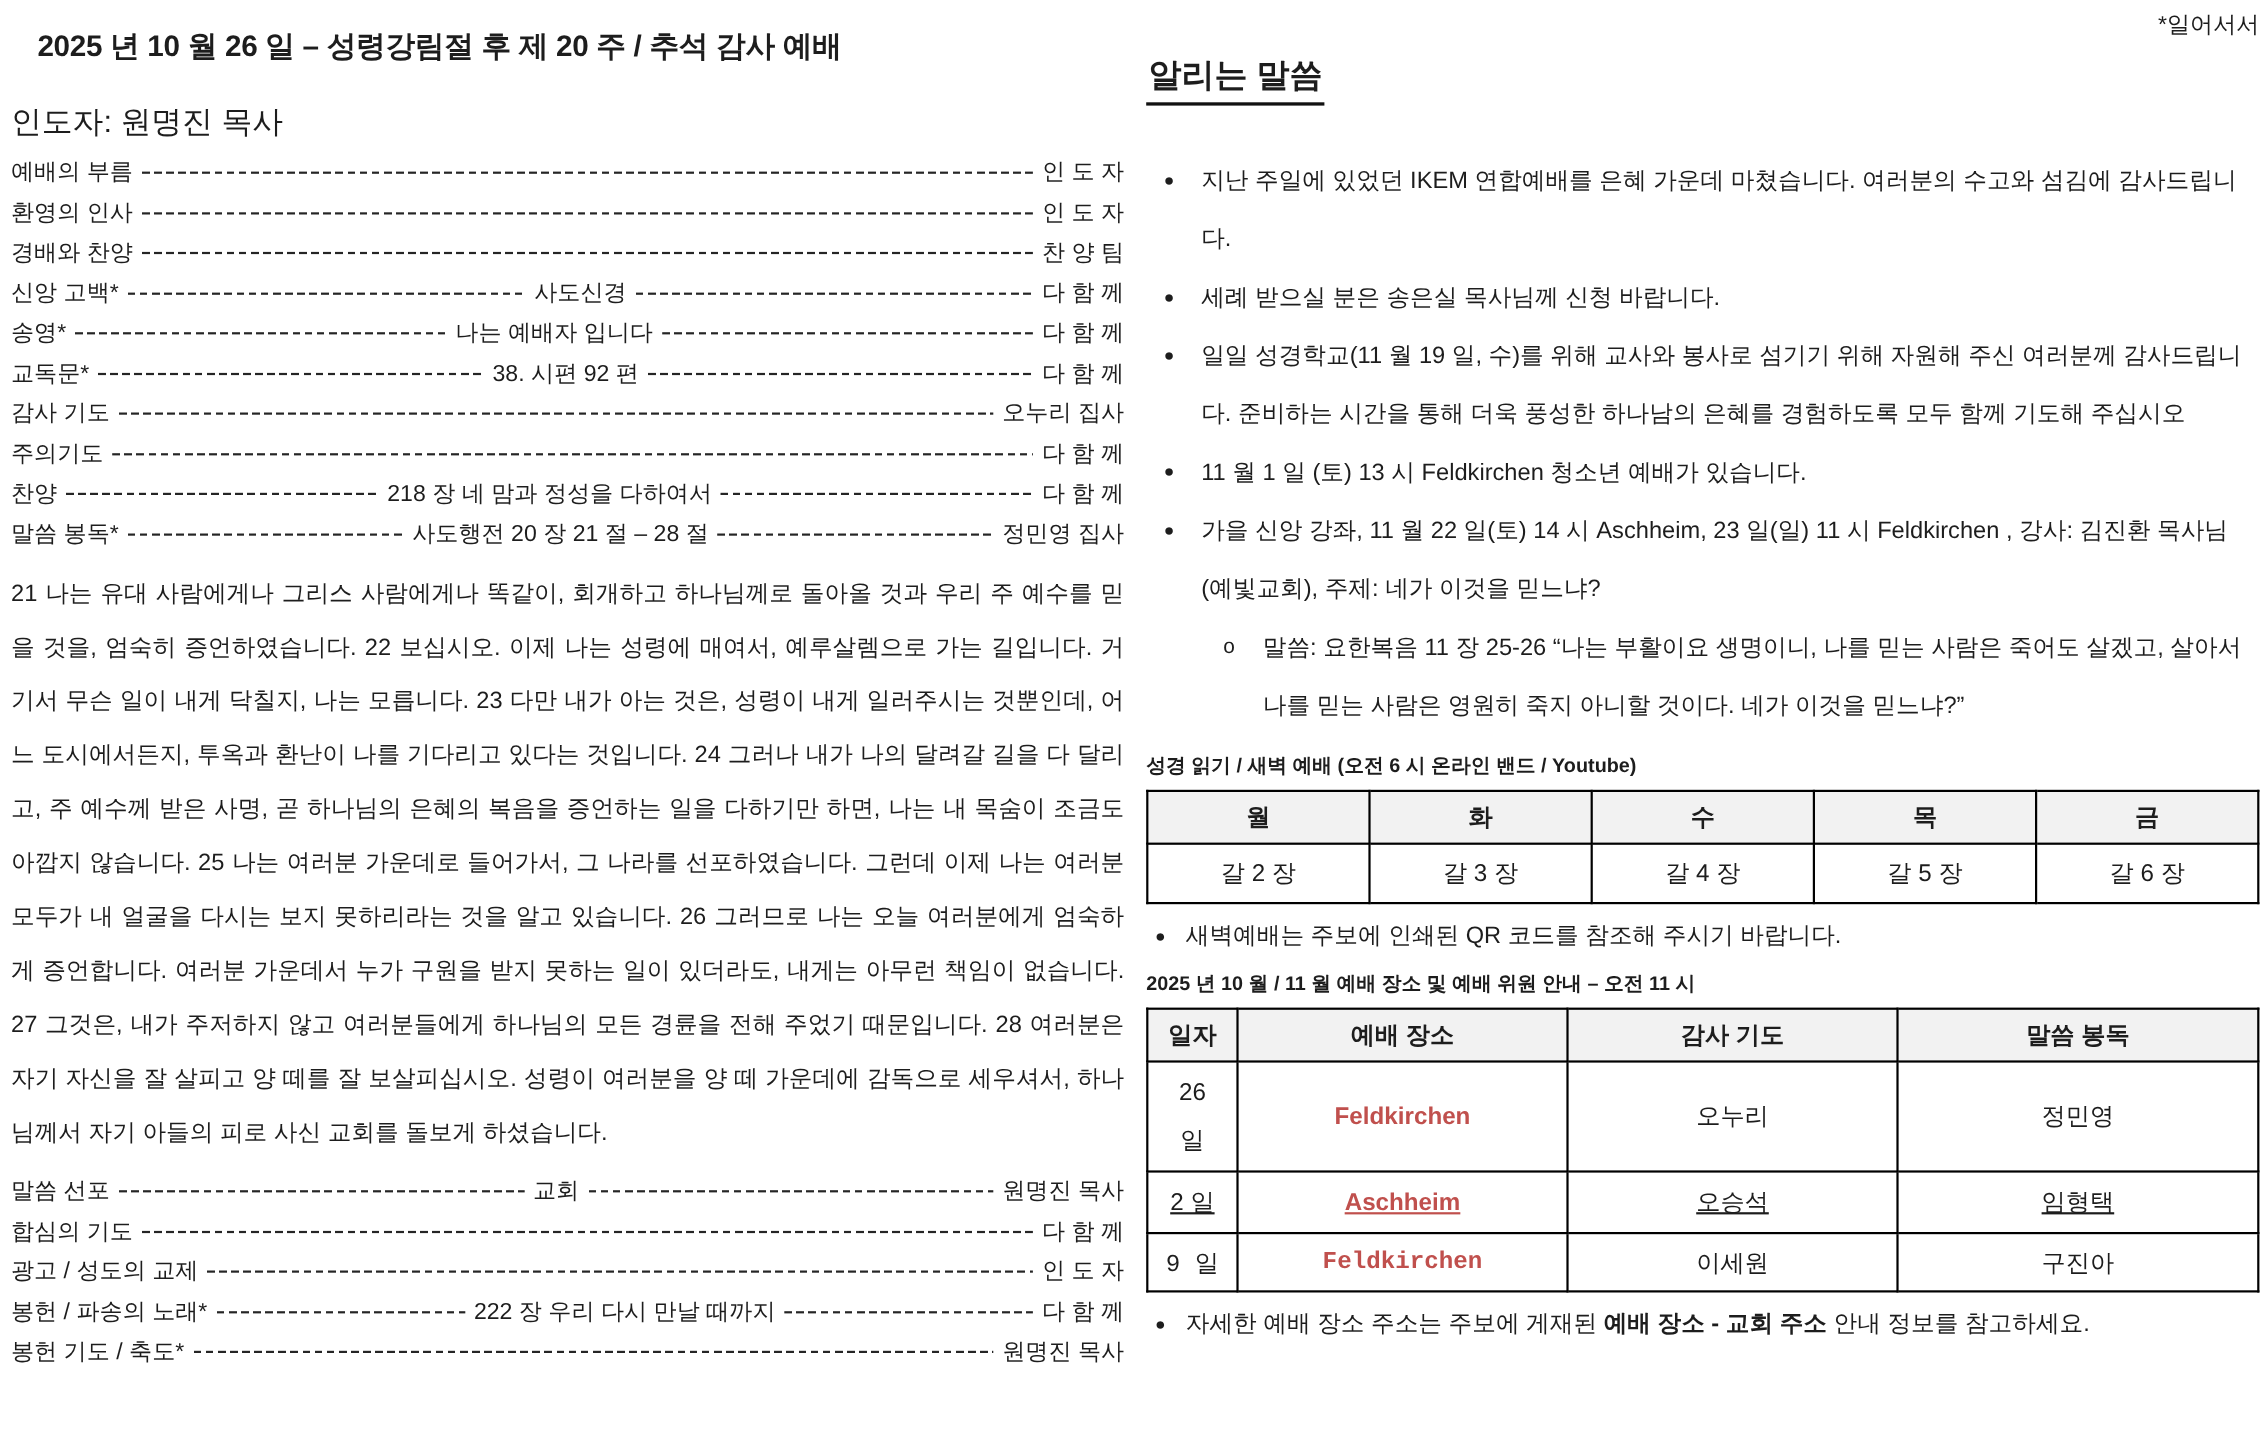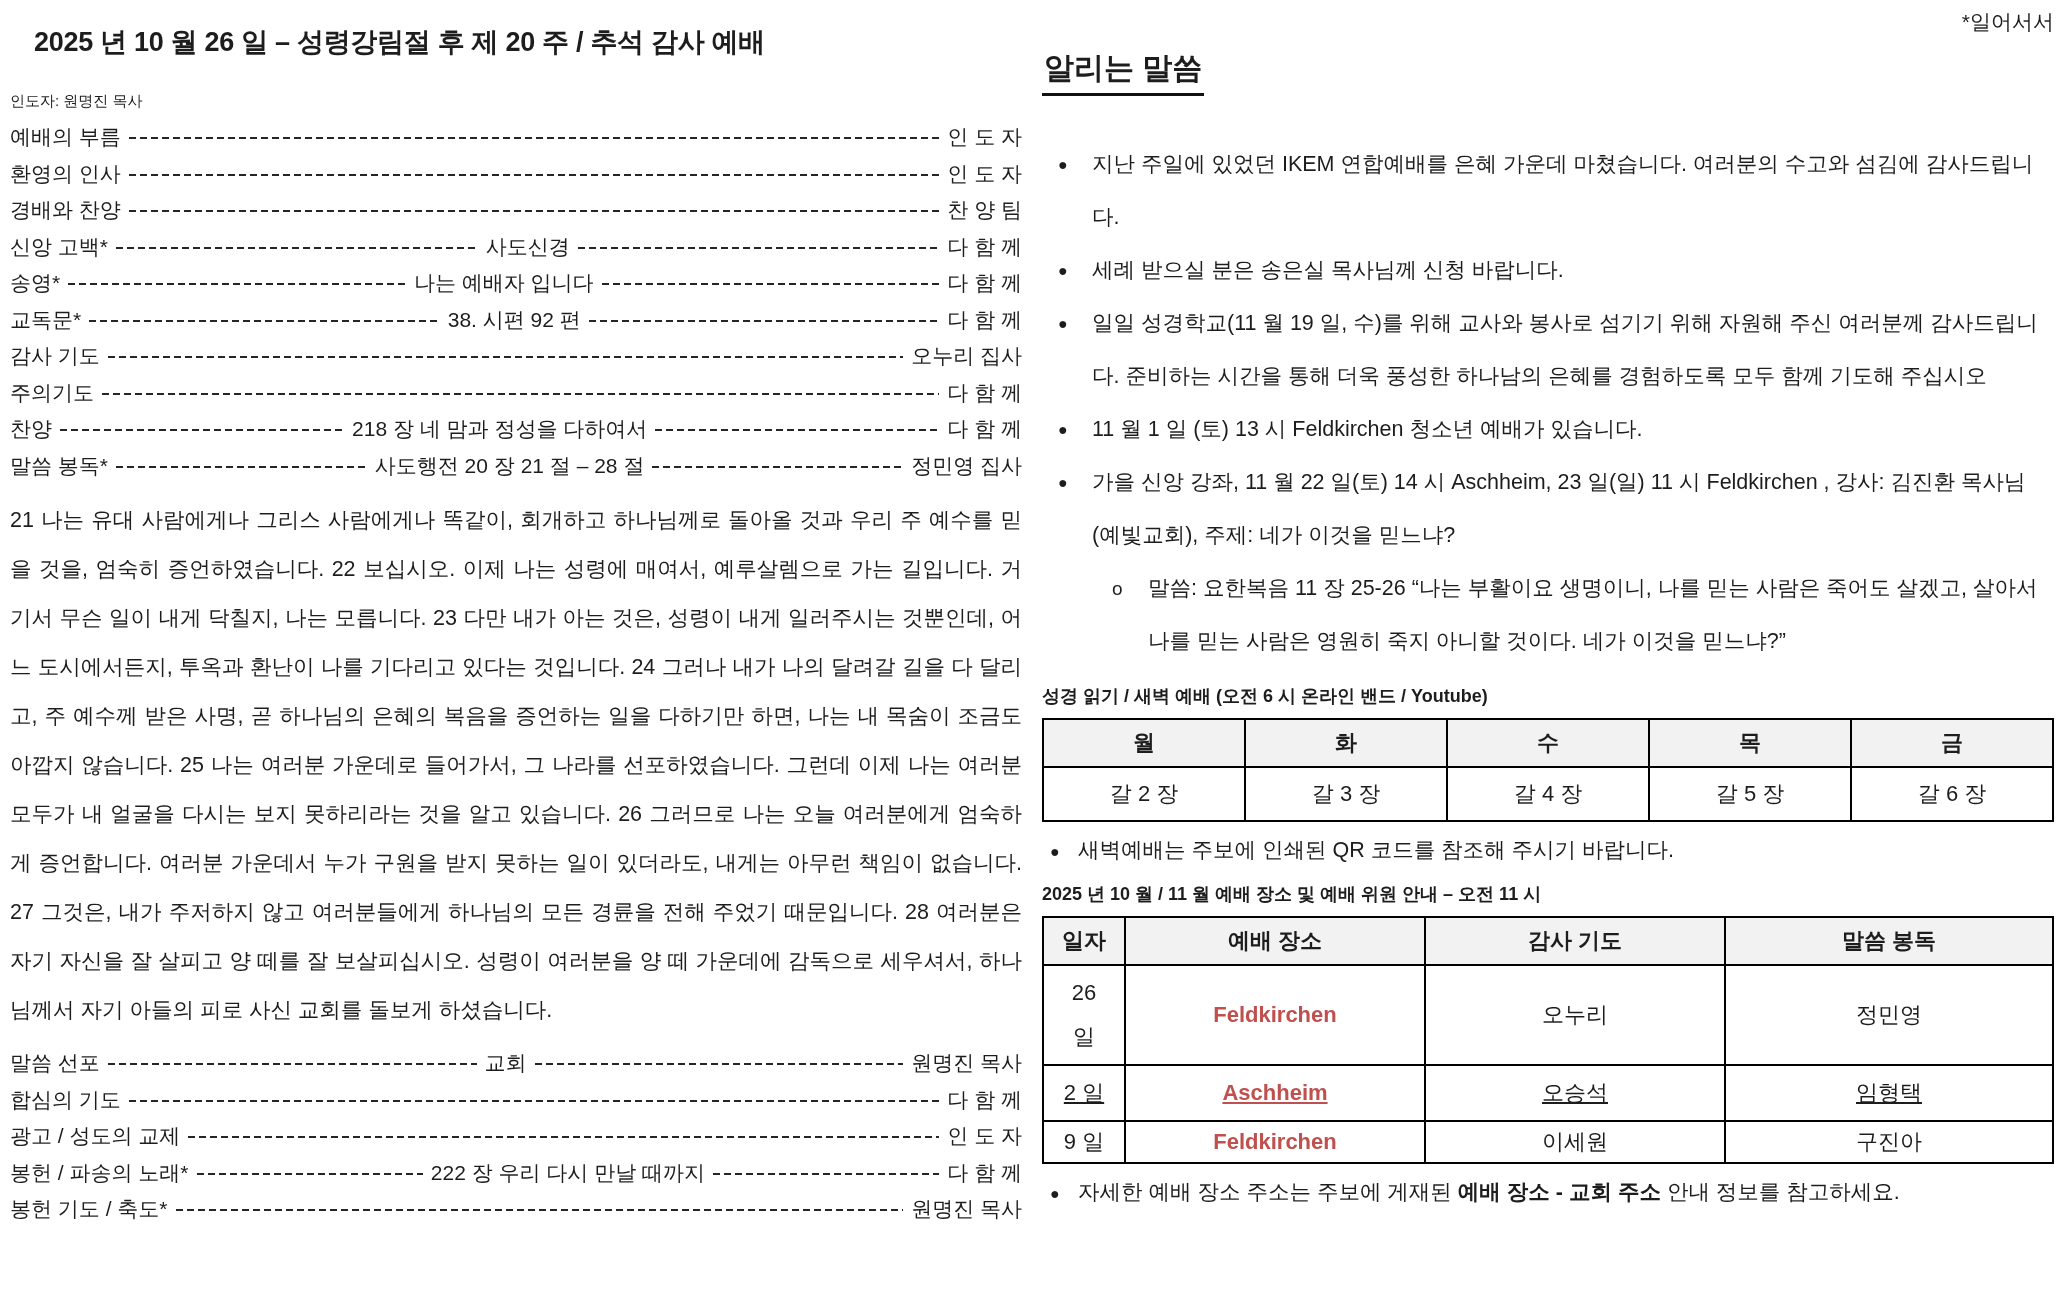--- a/index.html
+++ b/index.html
@@ -4,21 +4,21 @@
 <style>
   * { margin:0; padding:0; box-sizing:border-box; }
   html,body { width:2062px; height:1315px; background:#ffffff; overflow:hidden; }
   body { font-family:"Liberation Sans","DejaVu Sans",sans-serif; color:#1d1d1d; }
 
   .col-left  { position:absolute; left:10px;  top:12px; width:1012px; }
   .col-right { position:absolute; left:1042px; top:0; width:1012px; }
 
   
   .title { font-size:27px; font-weight:700; padding:12px 0 0 24px; letter-spacing:-0.3px; }
-  .presider { font-size:15px; margin-top:32px; }
+  .presider { font-size:28px; margin-top:32px; }
   .order { margin-top:8px; }
   .order-line { display:flex; align-items:center; height:36.5px; font-size:21px; }
   .order-line .txt { white-space:nowrap; }
   .leader { flex:1 1 auto; height:2px; margin:2px 8px 0 8px;
             background:repeating-linear-gradient(90deg,#252525 0 7px,transparent 7px 11px); }
   .scripture { margin-top:12px; font-size:21.5px; line-height:49px; text-align:justify; }
   .order.after { margin-top:10px; }
 
   
   .standing { font-size:21px; padding-top:8px;text-align:right; }
@@ -35,21 +35,21 @@
   table { width:100%; border-collapse:collapse; margin-top:10px; table-layout:fixed; }
   th,td { border:2px solid #000; text-align:center; vertical-align:middle; font-size:22px; }
   th { background:#f2f2f2; font-weight:700; height:48px; }
   .bible-table td { height:54px; }
 
   .schedule-table col.c-date { width:82px; }
   .schedule-table col.c-place { width:300px; }
   .schedule-table col.c-prayer { width:300px; }
   .schedule-table tr.r1 td { height:100px; }
   .schedule-table tr.r2 td { height:56px;text-decoration:underline; }
-  .schedule-table tr.r3 td { height:42px; }
+  .schedule-table tr.r3 td { height:53px;font-family:Liberation Mono, monospace; }
   .place { font-weight:700; color:#c0504d; }
   .date-wrap span { display:inline-block; max-width:2em; line-height:44px; }
 
   .footer-note { position:relative; padding-left:36px; font-size:21.5px; margin-top:12px; line-height:32px; }
   .footer-note .bullet { position:absolute; left:8px; top:2px; font-size:16px; }
   .bold { font-weight:700;text-align:right; }
 </style>
 </head>
 <body>
 

